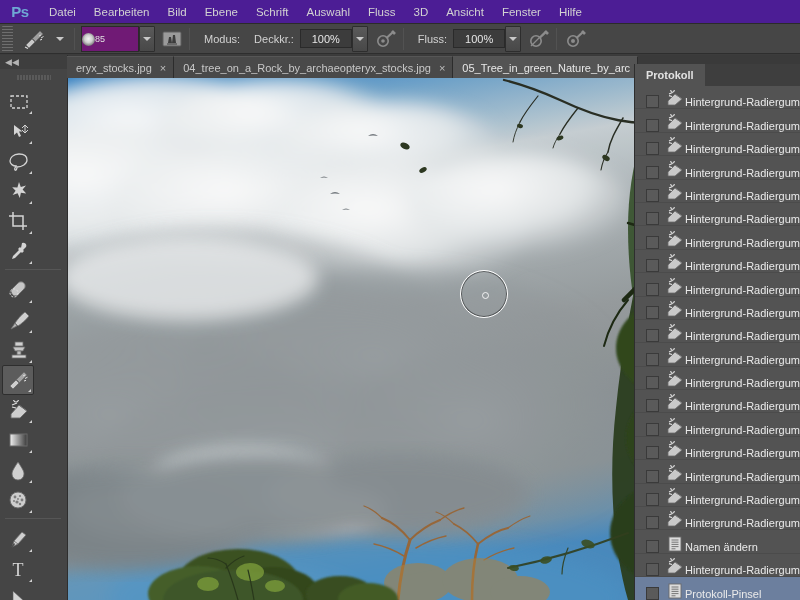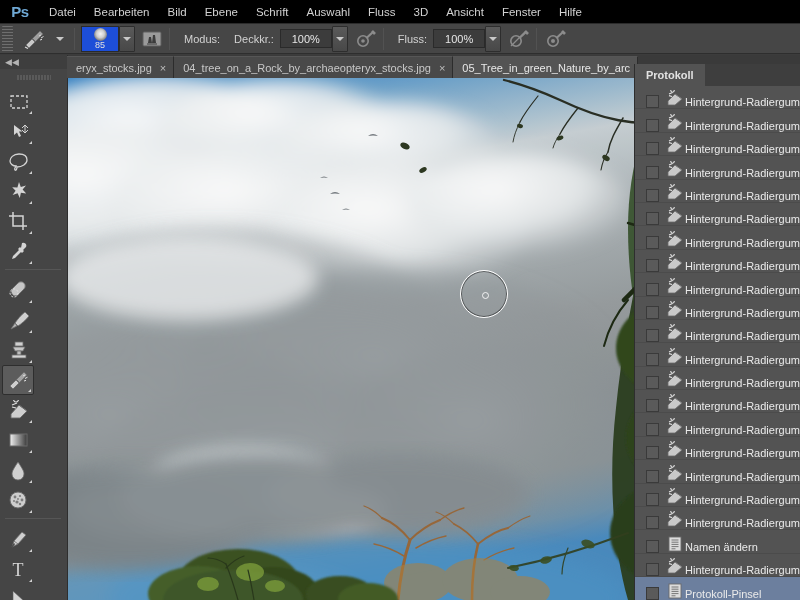--- a/index.html
+++ b/index.html
@@ -8,21 +8,21 @@
     background: #3c3c3c;
     font-family: "Liberation Sans", sans-serif;
     overflow: hidden;
     -webkit-font-smoothing: antialiased;
   }
   #app { position: relative; width: 800px; height: 600px; }
 
   
   #menubar {
     position: absolute; left: 0; top: 0; width: 800px; height: 24px;
-    background: #000000;
+    background: #4c1d95;
     border-bottom: 1px solid #2b2b2b;
     display: flex; align-items: center;
   }
   #ps-logo {
     width: 40px; height: 24px;
     display: flex; align-items: center; justify-content: center;
     font-weight: bold; font-size: 15px; color: #6fa8d4;
     letter-spacing: -0.5px;
   }
   .menu-item {
@@ -51,23 +51,23 @@
     width: 0; height: 0;
     border-left: 4px solid transparent; border-right: 4px solid transparent;
     border-top: 4px solid #c8c8c8;
   }
   #opt-tool-caret { margin-left: 6px; margin-right: 4px; }
   .opt-sep {
     width: 1px; height: 22px; margin: 0 6px;
     background: #343434; border-right: 1px solid #525252;
   }
   #brush-preset {
-    width: 38px; height: 26px; background: #1d4ed8;
+    width: 58px; height: 26px; background: #701a75;
     border: 1px solid #2a2a2a;
-    display: flex; flex-direction: column; align-items: center; justify-content: flex-start;
+    display: flex; flex-direction: row; align-items: center; justify-content: flex-start;
     padding-top: 1px;
   }
   #brush-dot {
     width: 13px; height: 13px; border-radius: 50%;
     background: radial-gradient(circle at 50% 45%, #f4f4f4 0%, #cfcfcf 40%, #6a6a6a 78%, #3a3a3a 100%);
   }
   #brush-size-num { font-size: 9px; color: #e0e0e0; line-height: 10px; margin-top: -1px; }
   .drop-btn {
     width: 16px; height: 26px; background: linear-gradient(#5a5a5a, #484848);
     border: 1px solid #2d2d2d; border-radius: 1px;

